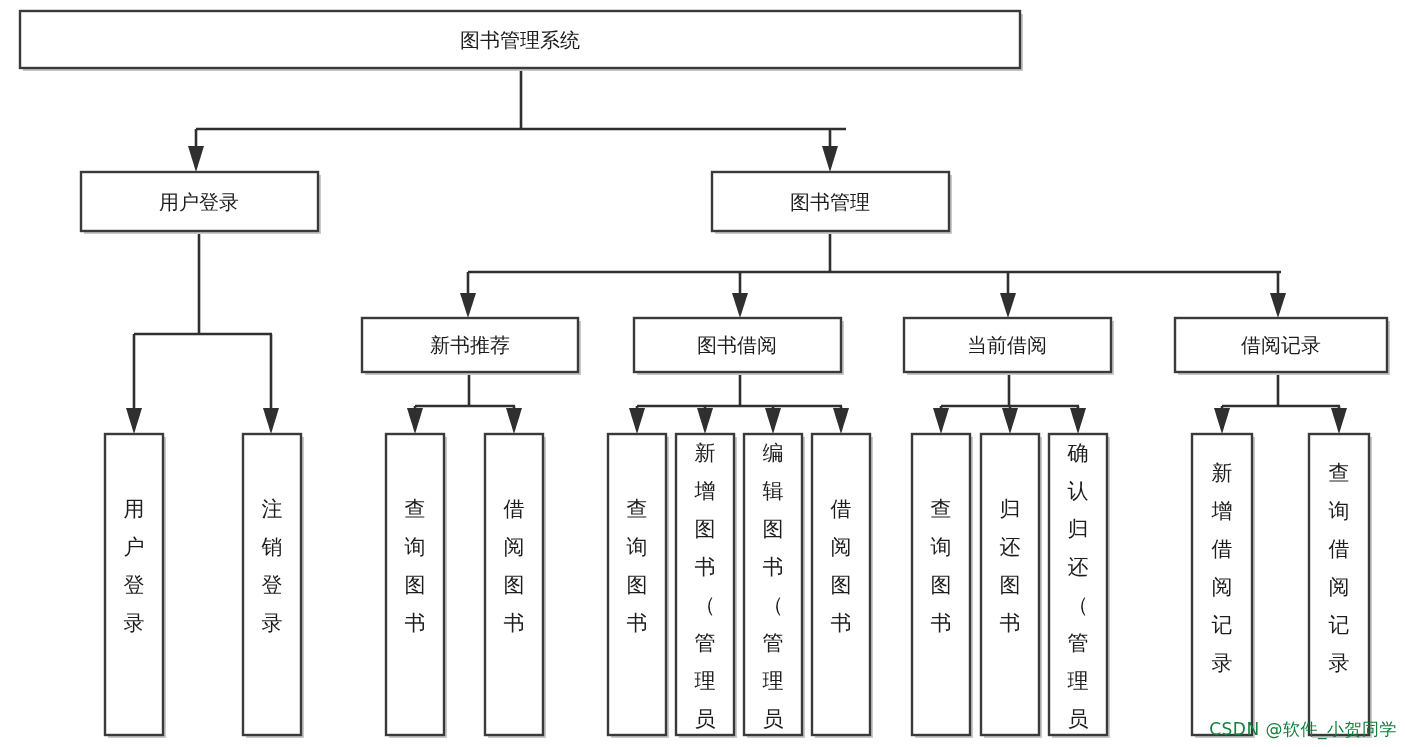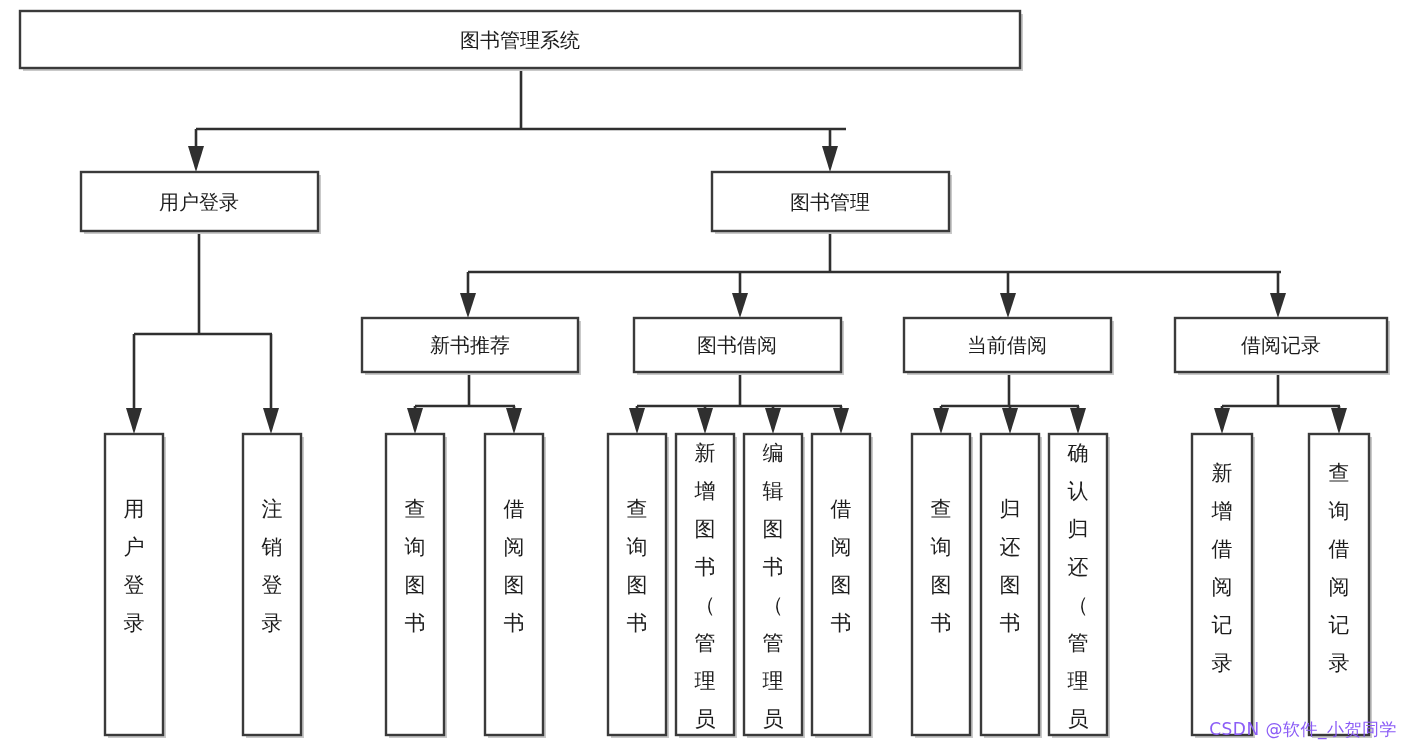--- a/index.html
+++ b/index.html
@@ -59,21 +59,21 @@
     fill: #1d1d1d;
     text-anchor: middle;
     white-space: pre;
   }
   .watermark-text {
     position: absolute;
     right: 8px;
     bottom: 6px;
     font-family: "DejaVu Sans", "Liberation Sans", sans-serif;
     font-size: 17px;
-    color: #8b5cf6;
+    color: #15803d;
     letter-spacing: 0.5px;
     user-select: none;
     pointer-events: none;
     white-space: nowrap;
   }
 </style>
 </head>
 <body>
 
 <div id="diagram-root">

